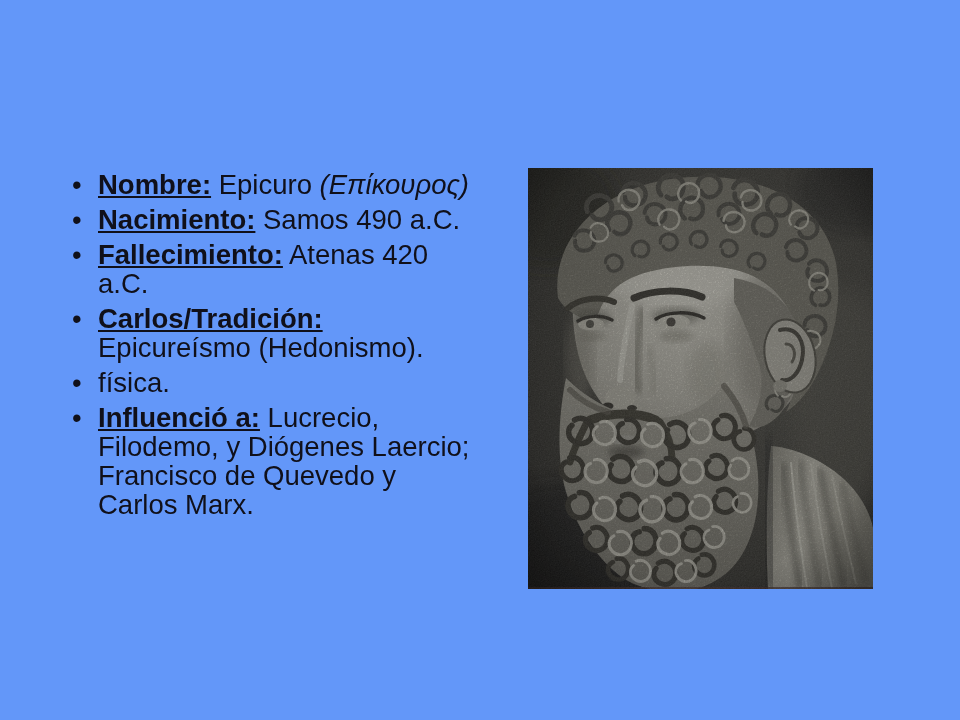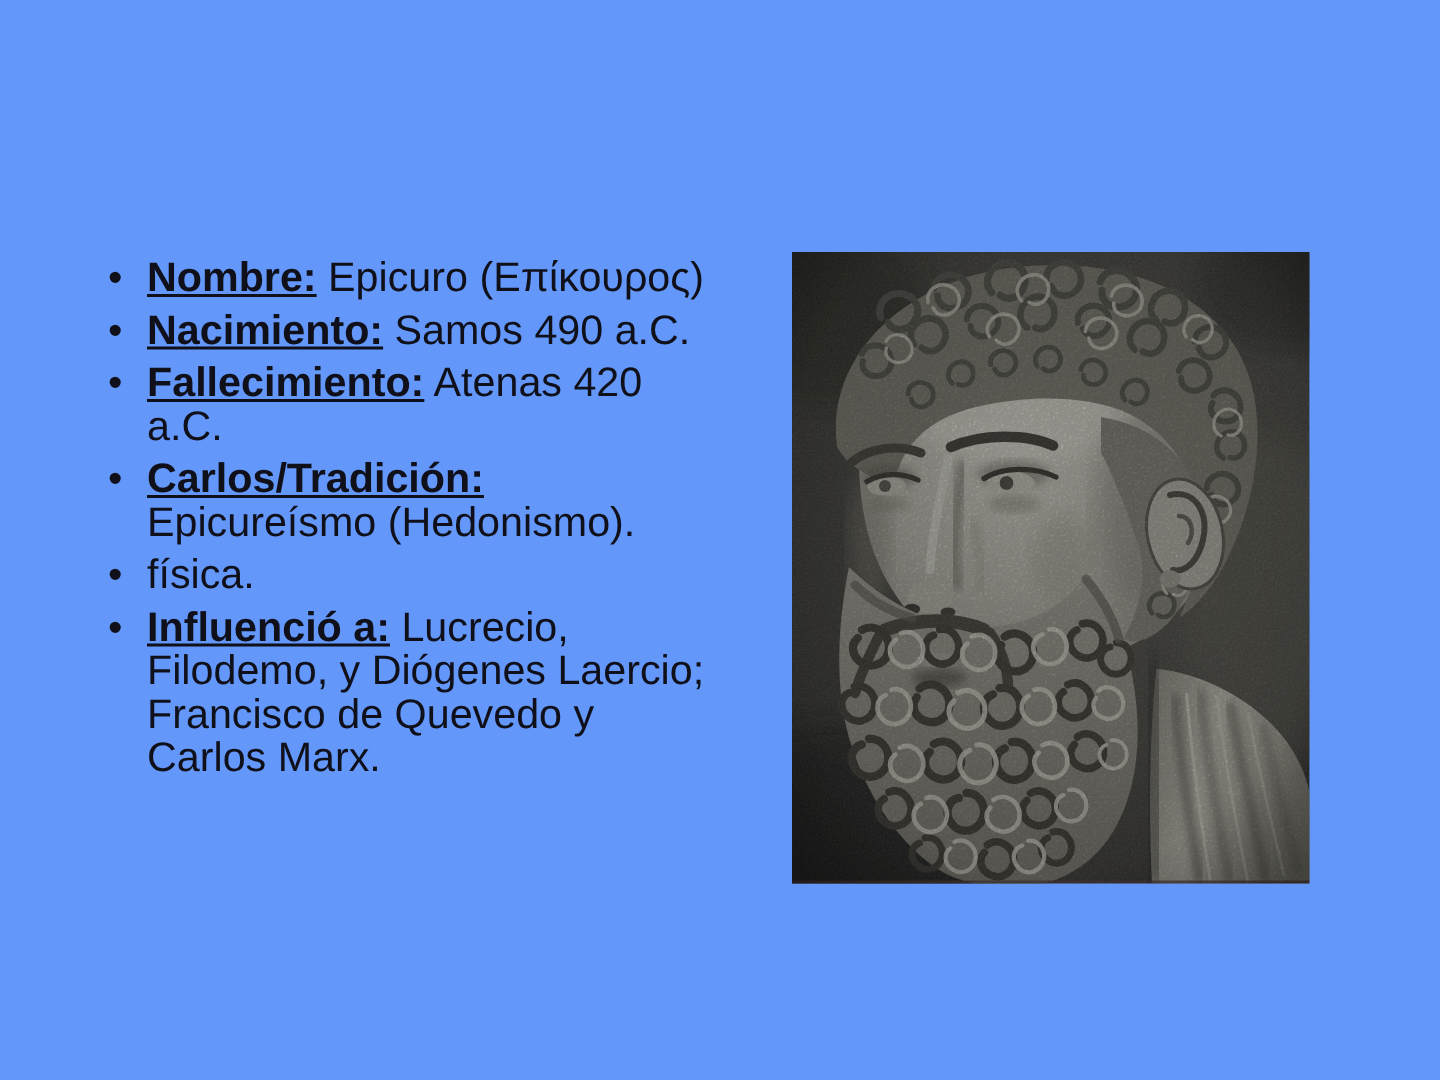--- a/index.html
+++ b/index.html
@@ -26,21 +26,21 @@
     position:absolute;left:72px;top:170px;width:444px;
     margin:0;padding:0;list-style:none;
     color:#10101A;
     font-size:27.5px;line-height:29px;
   }
   ul.bullets li{display:flex;margin:0 0 6px 0;}
   .marker{flex:0 0 26px;width:26px;}
   .btext{flex:1 1 auto;}
   .line{display:block;}
   .seg-b{font-weight:700;text-decoration:underline;}
-  .seg-i{}
+  .seg-i{font-style:italic;}
   .seg-r{font-weight:400;margin-top:24px;}
   
   .portrait{
     position:absolute;left:528px;top:168px;width:345px;height:421px;
     display:block;
   }
 </style>
 </head>
 <body>
 

